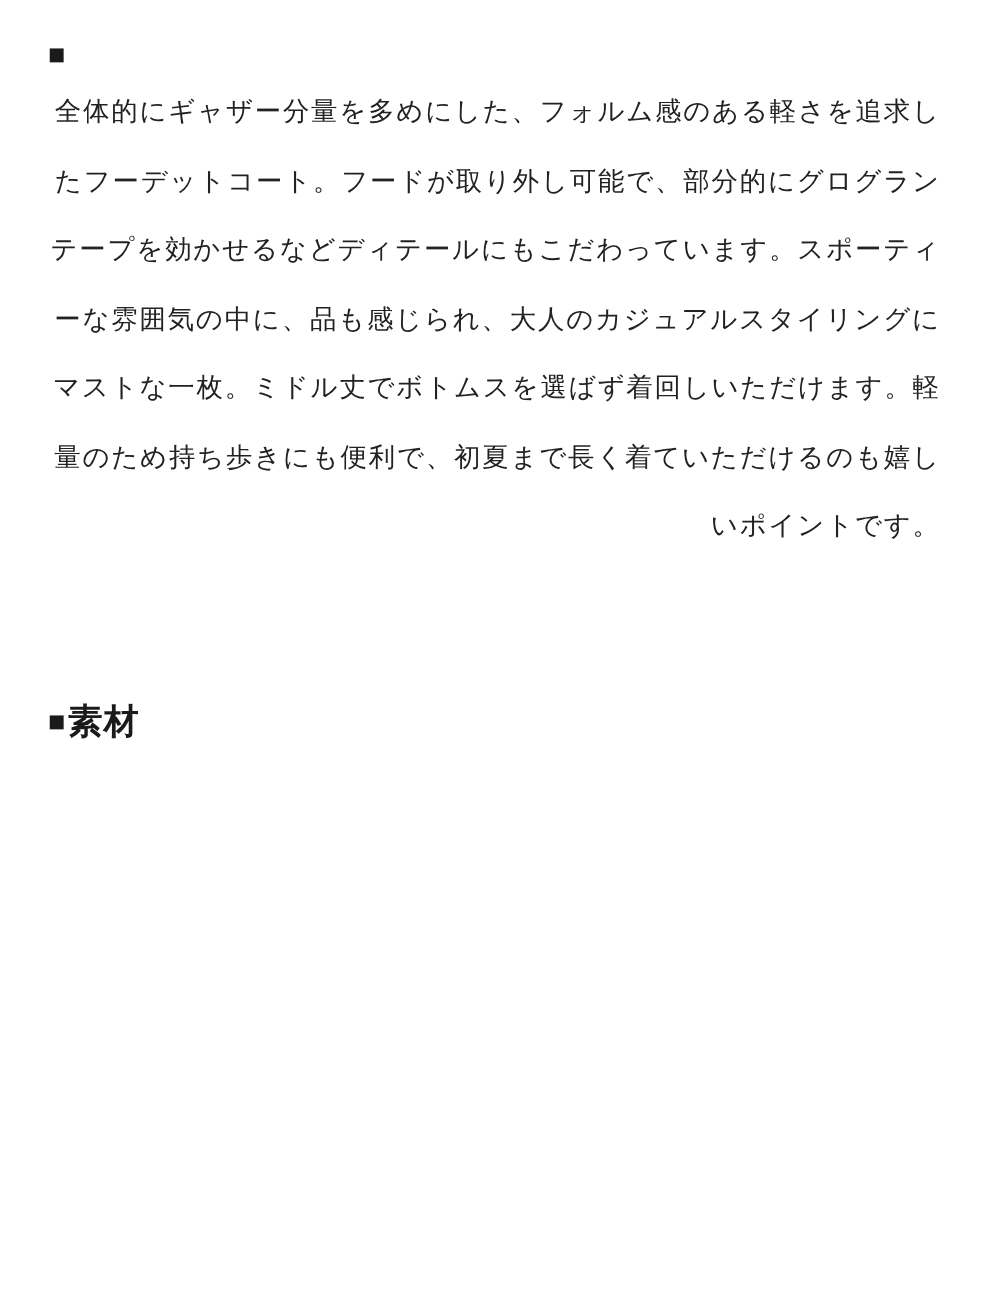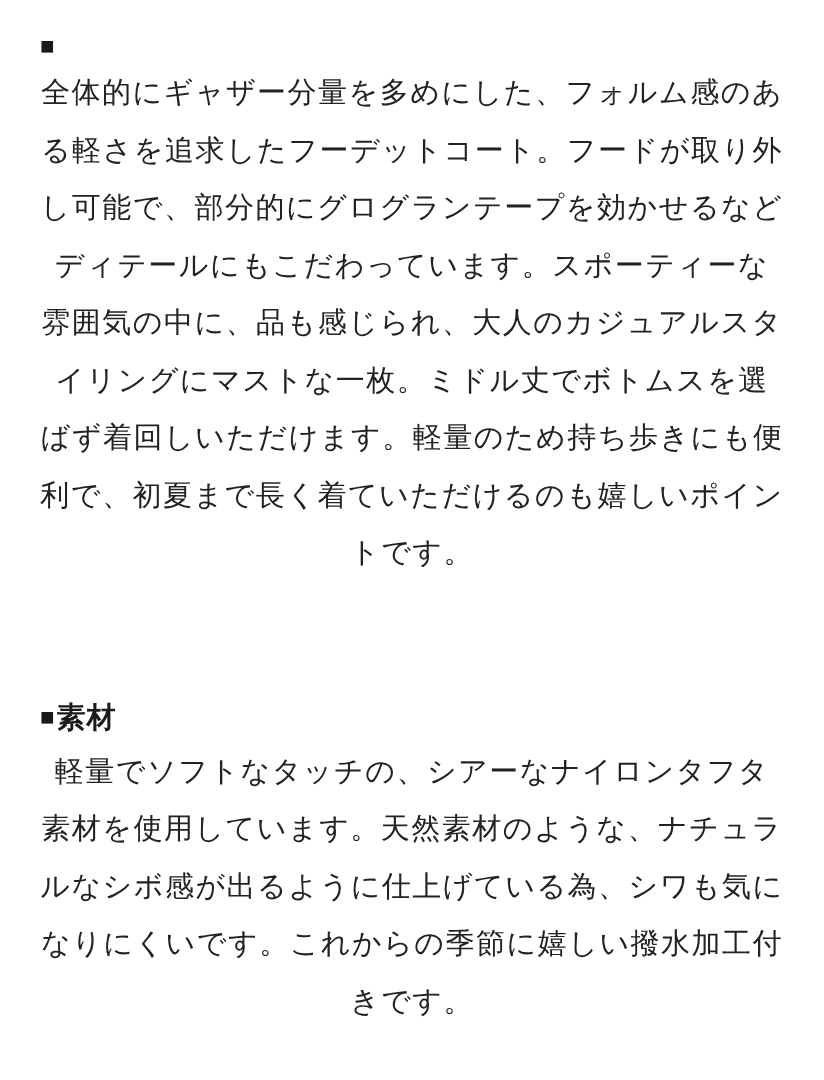--- a/index.html
+++ b/index.html
@@ -39,25 +39,25 @@
     align-items: center;
   }
   .bullet {
     font-size: 24px;
     line-height: 1;
     margin-right: 1px;
     color: #1a1a1a;
   }
   .section-body {
     margin: 0;
-    font-size: 29px;
+    font-size: 22px;
     line-height: 57.5px;
     letter-spacing: 1.5px;
     color: #222222;
-    text-align: center;
+    text-align: right;
     word-break: normal;
     overflow-wrap: break-word;
   }
 </style>
 </head>
 <body>
 
 <div class="page">
 
   <section class="desc-section">
@@ -65,16 +65,15 @@
       <span class="bullet">■</span>
     </h2>
     <p class="section-body">全体的にギャザー分量を多めにした、フォルム感のある軽さを追求したフーデットコート。フードが取り外し可能で、部分的にグログランテープを効かせるなどディテールにもこだわっています。スポーティーな雰囲気の中に、品も感じられ、大人のカジュアルスタイリングにマストな一枚。ミドル丈でボトムスを選ばず着回しいただけます。軽量のため持ち歩きにも便利で、初夏まで長く着ていただけるのも嬉しいポイントです。</p>
   </section>
 
   <section class="desc-section">
     <h2 class="section-heading">
       <span class="bullet">■</span>
         <span>素材</span>
     </h2>
-    <p class="section-body">軽量でソフトなタッチの、シアーなナイロンタフタ素材を使用しています。天然素材のような、ナチュラルなシボ感が出るように仕上げている為、シワも気になりにくいです。これからの季節に嬉しい撥水加工付きです。</p>
   </section>
 
 </div>
 
 </body></html>

